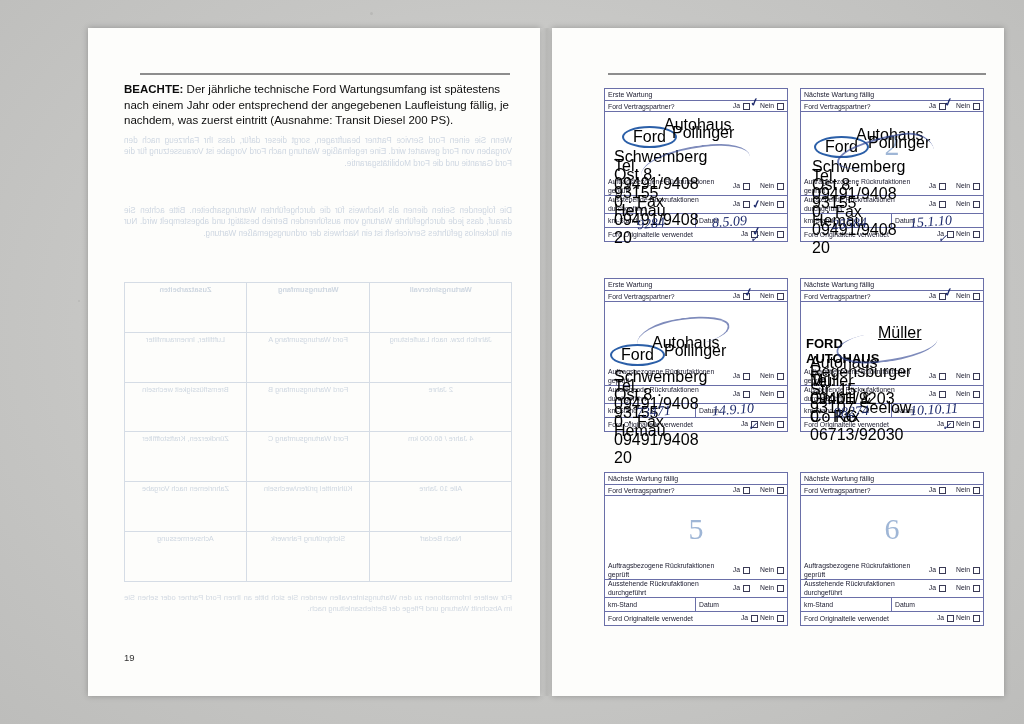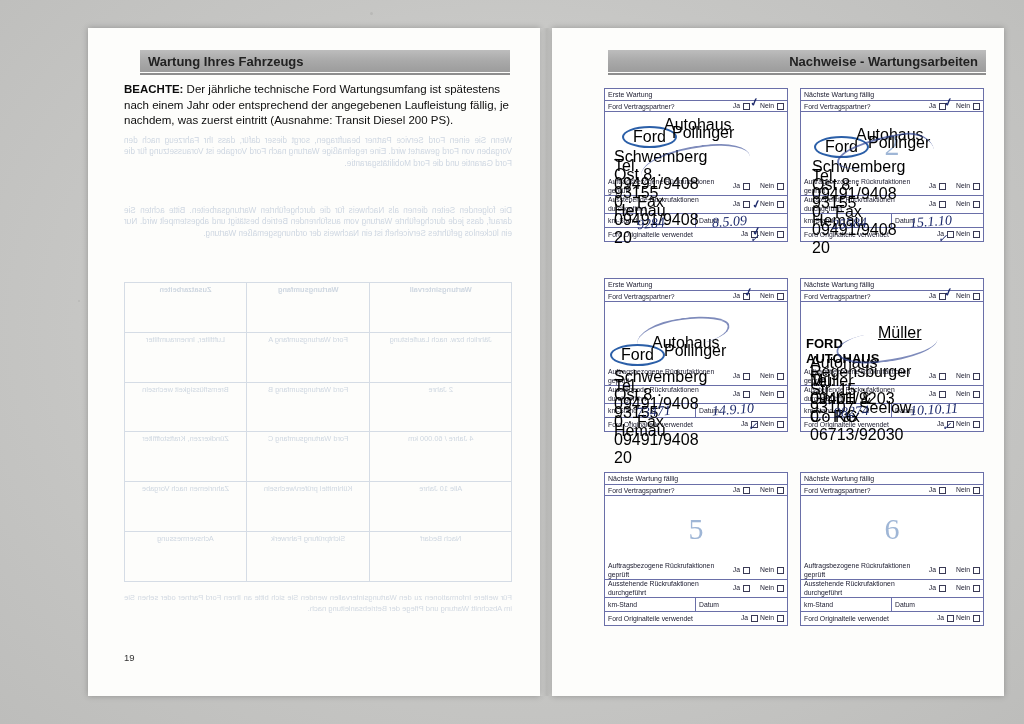--- a/index.html
+++ b/index.html
@@ -159,23 +159,20 @@
 </style>
 </head>
 <body>
 
 <div id="spread">
 
   <div id="gutter"></div>
 
   <div class="sheet" id="left-page"></div>
 
-  <div class="hdr" id="hdr-left">
-    <span>Wartung Ihres Fahrzeugs</span>
-  </div>
   <div class="hdr-rule" id="rule-left"></div>
 
   <div id="beachte">
     <b>BEACHTE:</b><span> Der jährliche technische Ford Wartungsumfang ist spätestens nach einem Jahr oder entsprechend der angegebenen Laufleistung fällig, je nachdem, was zuerst eintritt (Ausnahme: Transit Diesel 200 PS).</span>
   </div>
 
   <div class="bleed" id="bleed-1">Wenn Sie einen Ford Service Partner beauftragen, sorgt dieser dafür, dass Ihr Fahrzeug nach den Vorgaben von Ford gewartet wird. Eine regelmäßige Wartung nach Ford Vorgabe ist Voraussetzung für die Ford Garantie und die Ford Mobilitätsgarantie.</div>
   <div class="bleed" id="bleed-2">Die folgenden Seiten dienen als Nachweis für die durchgeführten Wartungsarbeiten. Bitte achten Sie darauf, dass jede durchgeführte Wartung vom ausführenden Betrieb bestätigt und abgestempelt wird. Nur ein lückenlos geführtes Serviceheft ist ein Nachweis der ordnungsgemäßen Wartung.</div>
 
   <div id="ghost-table">
@@ -214,23 +211,20 @@
     </tbody>
       </table>
   </div>
 
   <div class="bleed" id="bleed-foot">Für weitere Informationen zu den Wartungsintervallen wenden Sie sich bitte an Ihren Ford Partner oder sehen Sie im Abschnitt Wartung und Pflege der Betriebsanleitung nach.</div>
 
   <div class="pg-num" id="pg-left">19</div>
 
   <div class="sheet" id="right-page"></div>
 
-  <div class="hdr" id="hdr-right">
-    <span>Nachweise - Wartungsarbeiten</span>
-  </div>
   <div class="hdr-rule" id="rule-right"></div>
 
   <div class="card" id="card-1">
     <div class="c-title">Erste Wartung</div>
     <div class="c-row">
       <span class="lbl">Ford Vertragspartner?</span>
       <span class="opts">
         <span><span>Ja</span><span class="chk"></span></span>
         <span><span>Nein</span><span class="chk"></span></span>
       </span>

